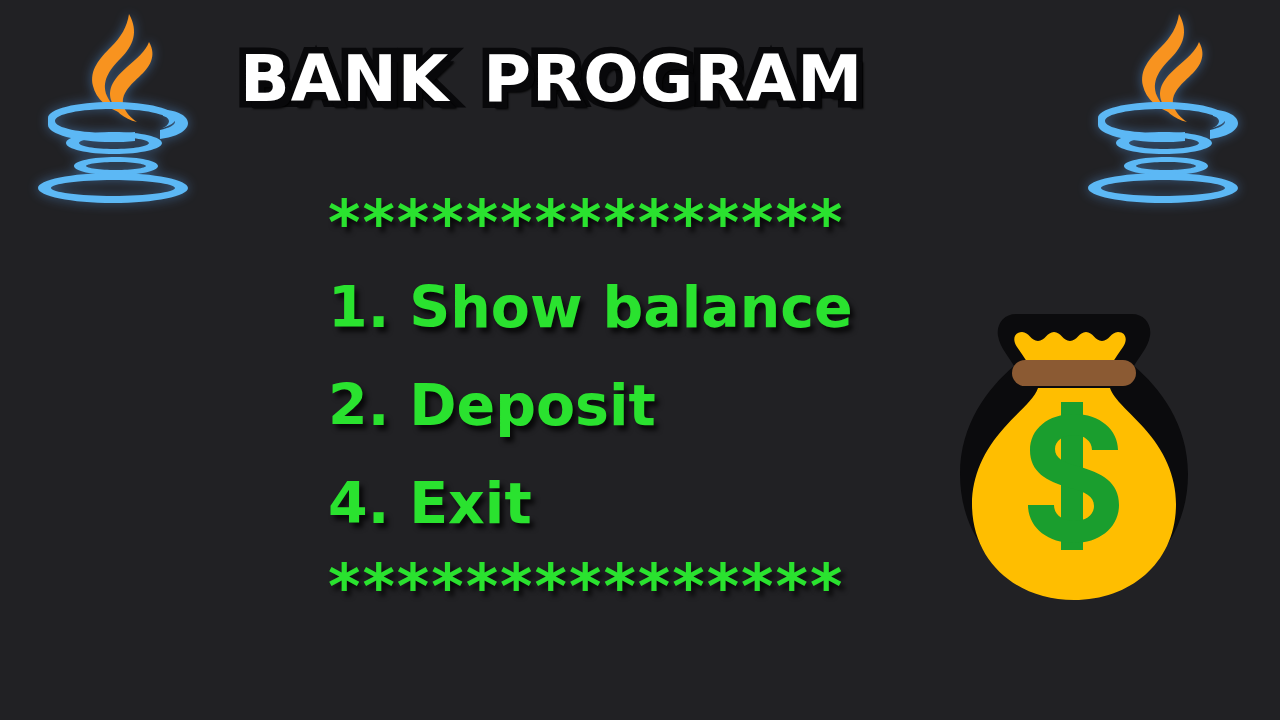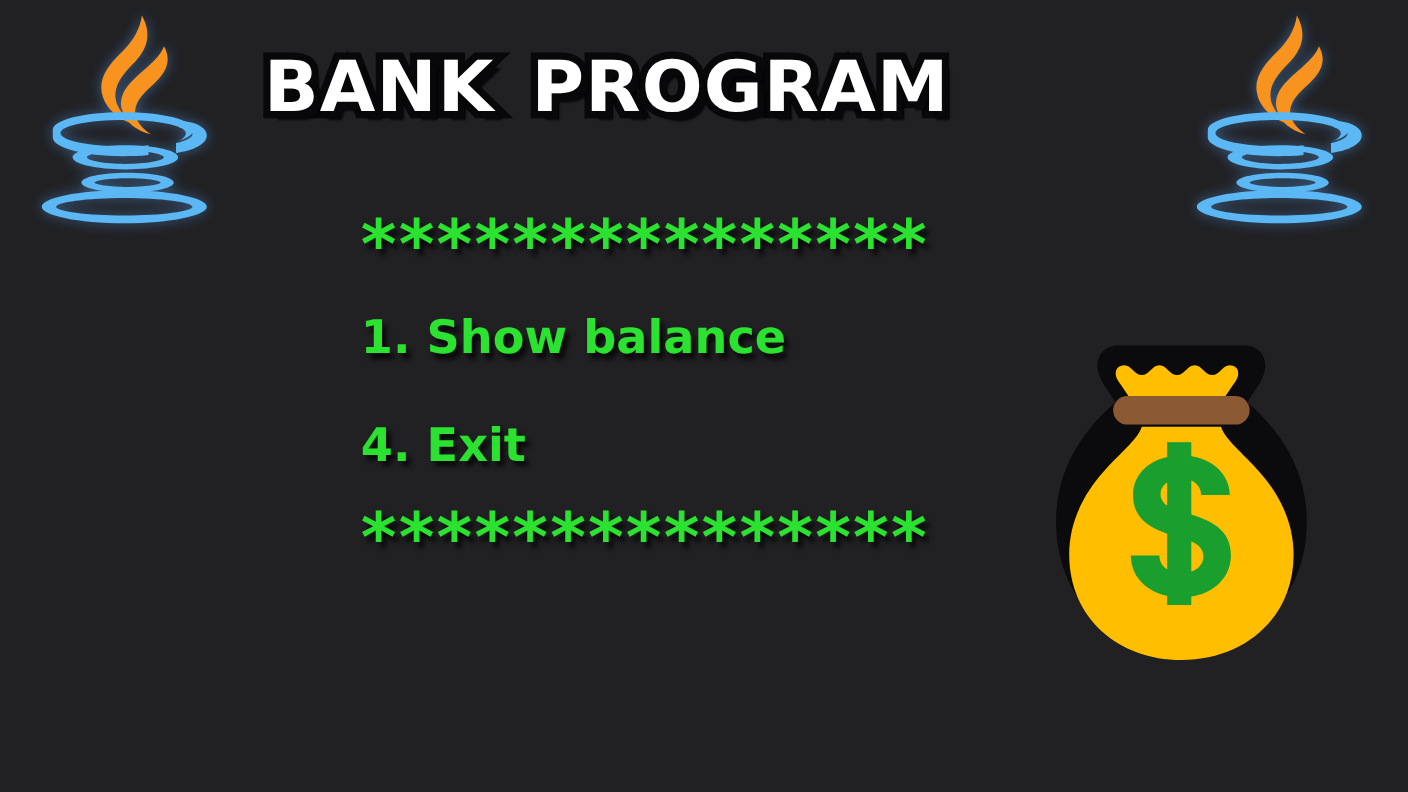--- a/index.html
+++ b/index.html
@@ -65,21 +65,21 @@
   .menu {
     position: absolute;
     left: 328px;
     top: 188px;
     width: 640px;
   }
   .menu-line {
     color: #2ae22f;
     font-family: "DejaVu Sans", sans-serif;
     font-weight: bold;
-    font-size: 42px;
+    font-size: 57px;
     line-height: 98px;
     height: 98px;
     white-space: nowrap;
     text-shadow: 4px 5px 5px rgba(0,0,0,0.75);
     letter-spacing: 0px;
   }
   .menu-line.stars {
     font-family: "DejaVu Sans", sans-serif;
     font-size: 62px;
     letter-spacing: 2px;
@@ -136,20 +136,21 @@
     </svg>
   </div>
 
   <div class="title-wrap">
     <span class="title">Bank Program</span>
   </div>
 
   <div class="menu">
     <div class="menu-line stars">***************</div>
     <div class="menu-line">1. Show balance</div>
+    <div class="menu-line">2. Deposit</div>
     <div class="menu-line">4. Exit</div>
     <div class="menu-line stars bottom">***************</div>
   </div>
 
   <div class="money-bag">
     <svg viewBox="0 0 252 310" width="252" height="310" aria-hidden="true">
 
       <path fill="#0b0b0d" d="
         M 68 18
         C 56 18 48 28 50 40

